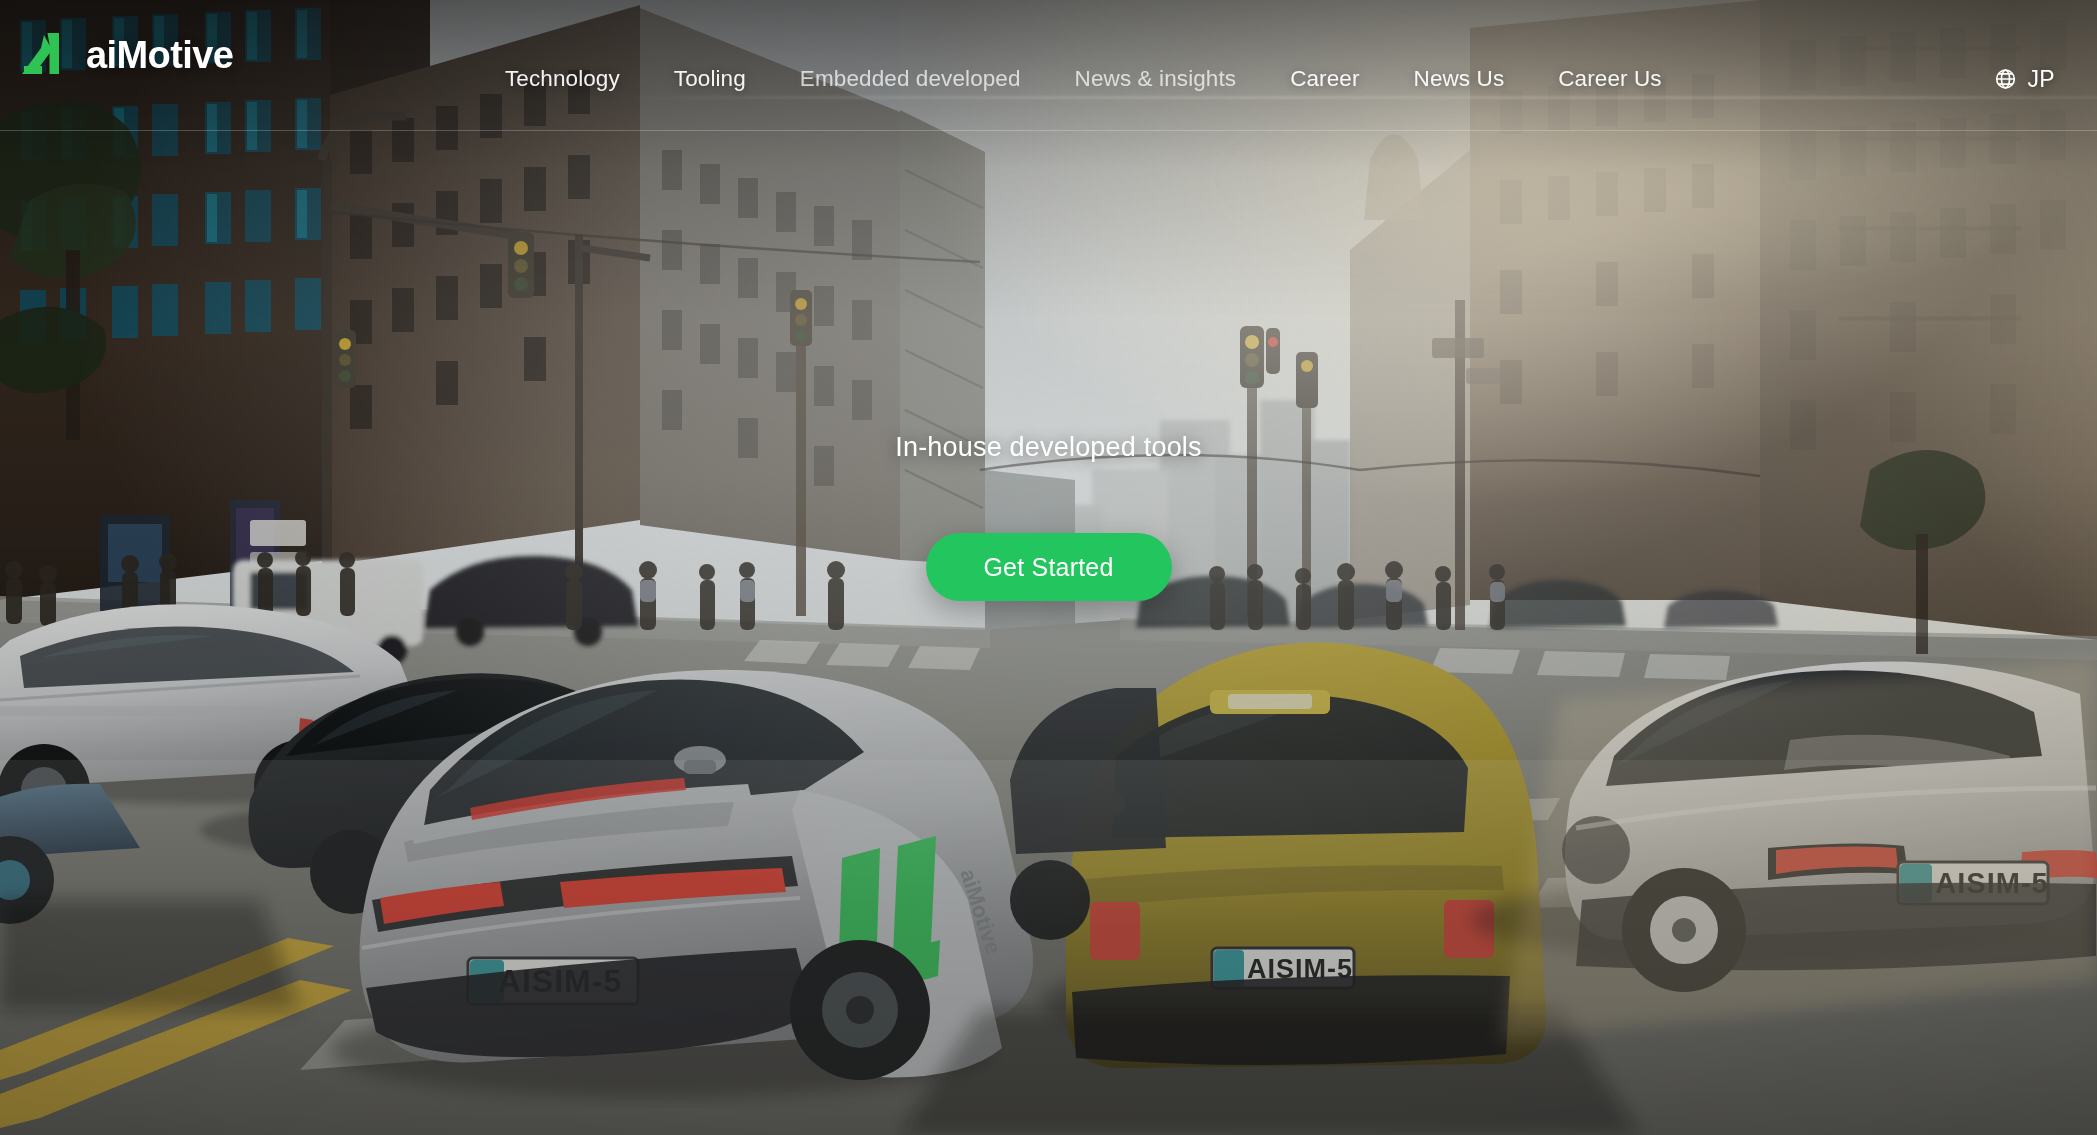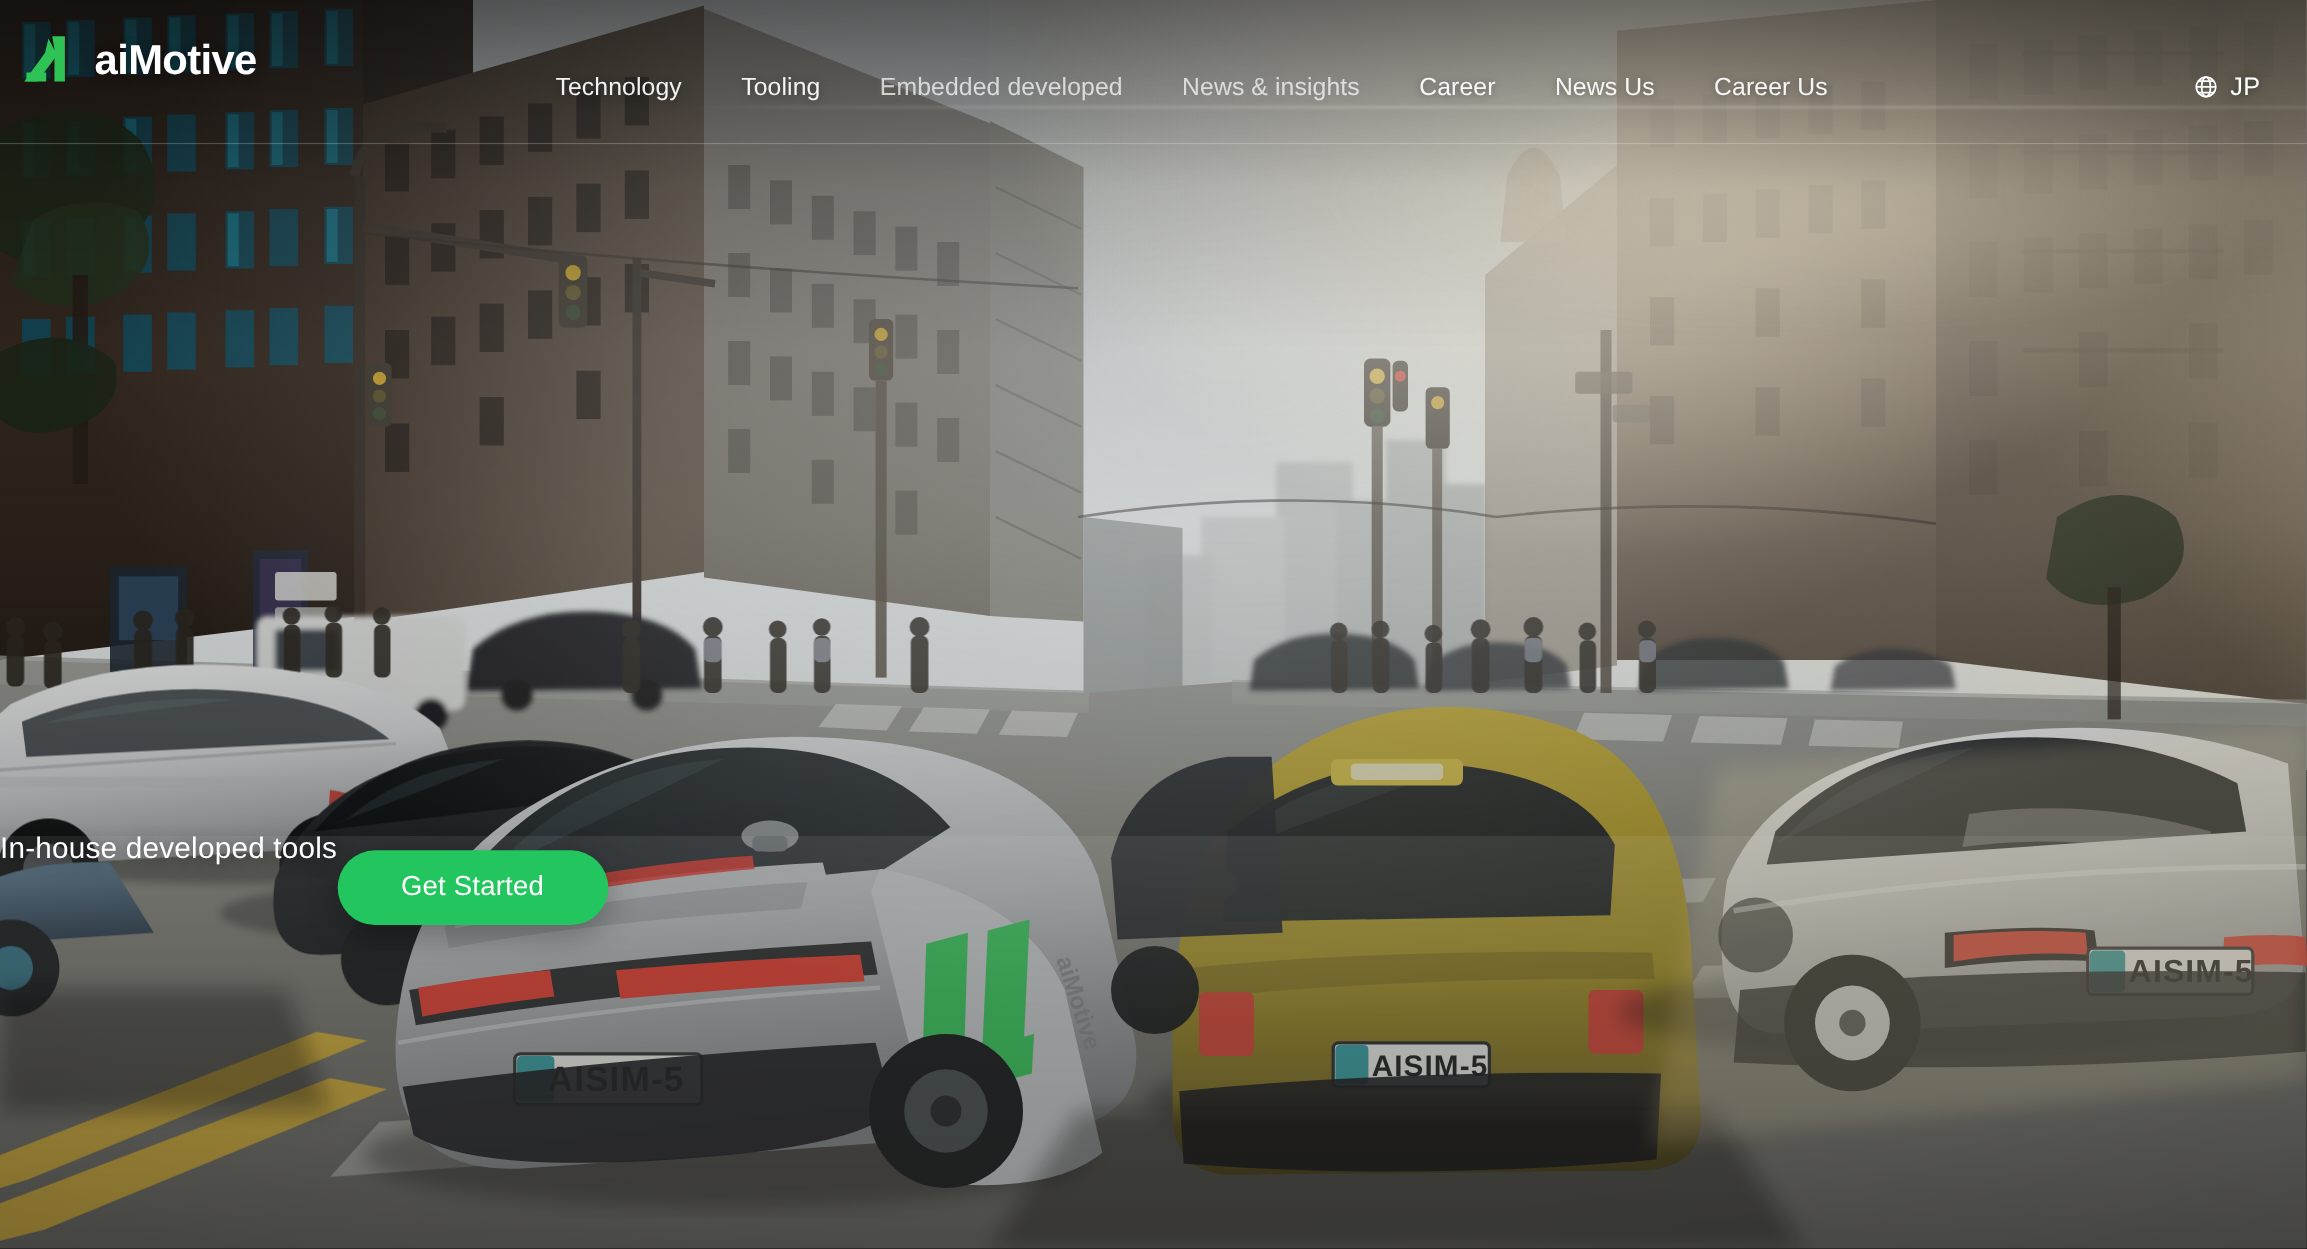--- a/index.html
+++ b/index.html
@@ -94,21 +94,21 @@
     display:flex; align-items:center; gap:11px; cursor:pointer;
     color:#fff; font-size:23px; letter-spacing:.3px;
     text-shadow:0 1px 8px rgba(0,0,0,.5);
   }
   .globe { width:23px; height:23px; display:block; flex:0 0 auto; }
 
   
   .hero {
     position:absolute; left:0; top:0; width:100%; height:100%;
     z-index:30;
-    display:flex; align-items:center;
+    display:flex; flex-direction:column; align-items:center;
     justify-content:flex-start;
     padding-top:432px;
     pointer-events:none;
   }
   .hero-eyebrow {
     color:#fff; font-size:27px; font-weight:400; letter-spacing:.2px;
     text-shadow:0 2px 16px rgba(0,0,0,.55);
     margin-bottom:24px;
   }
   .hero-title {

